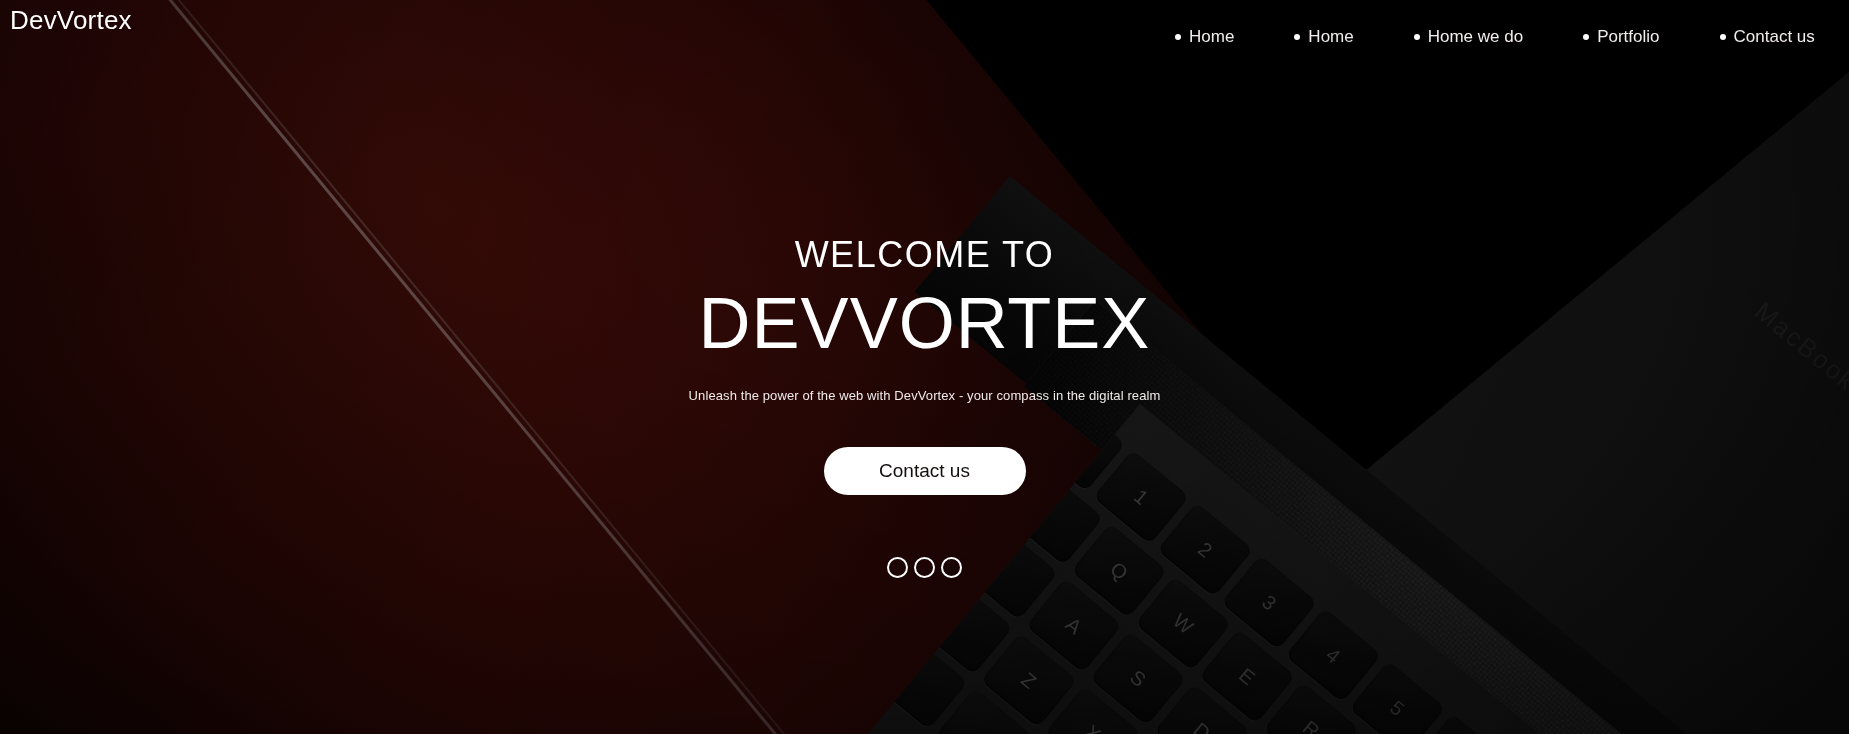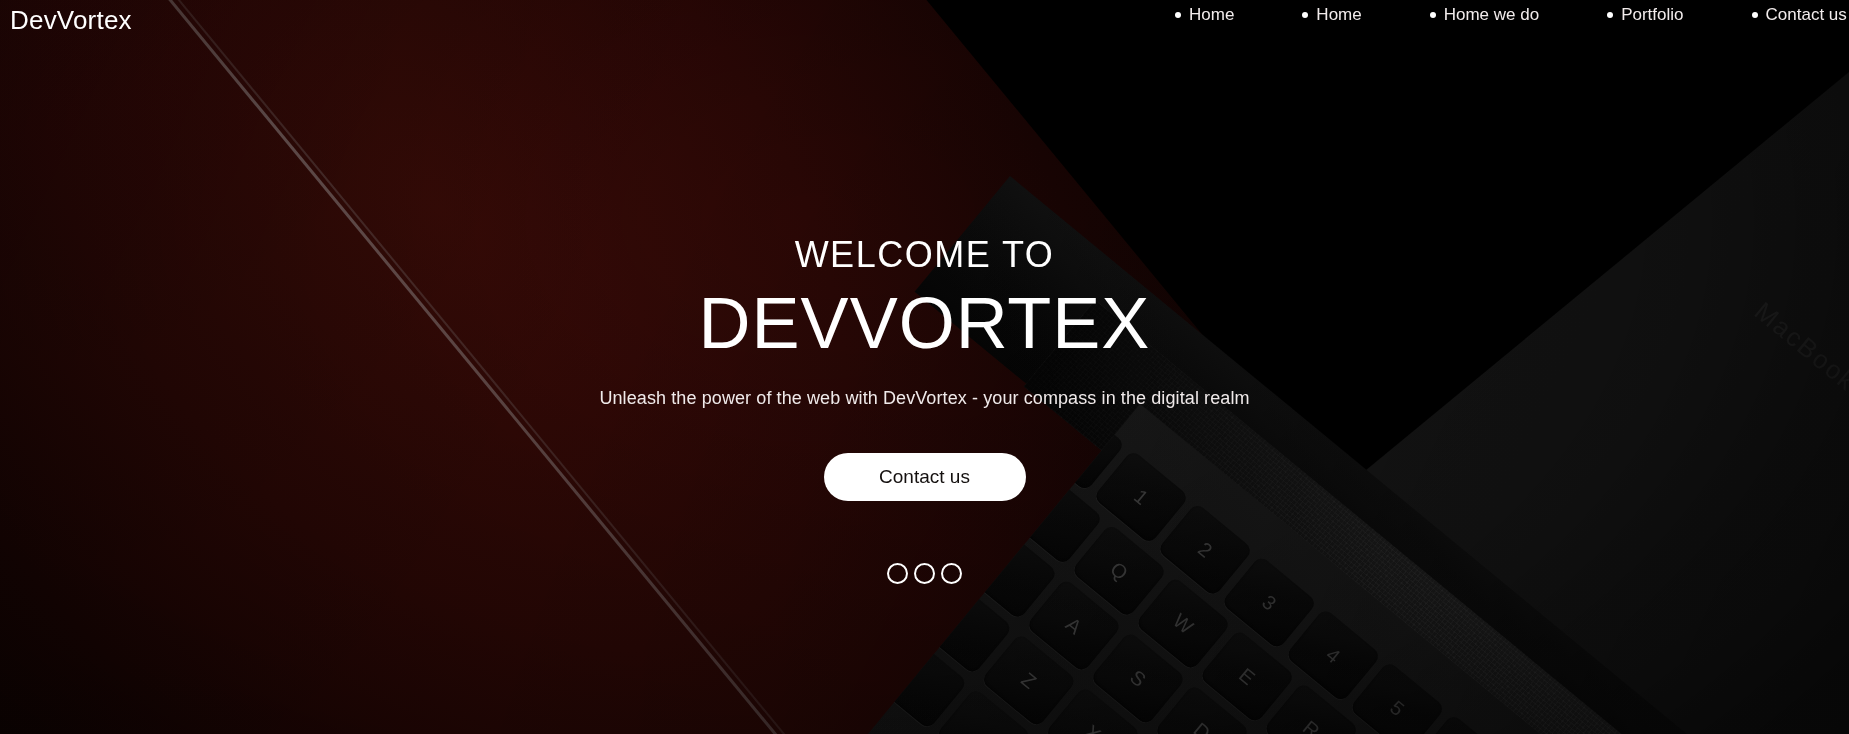--- a/index.html
+++ b/index.html
@@ -200,24 +200,24 @@
     font-size:26px;
     font-weight:400;
     letter-spacing:.2px;
     line-height:1;
     white-space:nowrap;
     text-decoration:none;
   }
   .nav{
     position:absolute;
     left:1175px;
-    top:6px;
-    display:flex;
-    align-items:center;
-    gap:8px;
+    top:28px;
+    display:flex;
+    align-items:center;
+    gap:0;
     white-space:nowrap;
   }
   .nav-item{
     display:inline-flex;
     align-items:center;
     gap:8px;
     color:#f2ecec;
     font-size:17px;
     font-weight:400;
     text-decoration:none;
@@ -262,21 +262,21 @@
     color:#ffffff;
     font-size:72px;
     font-weight:300;
     letter-spacing:1px;
     line-height:1.08;
     text-align:center;
   }
   .hero-sub{
     margin-top:26px;
     color:#f0eaea;
-    font-size:18px;
+    font-size:13px;
     font-weight:400;
     letter-spacing:.1px;
     text-align:center;
   }
   .hero-cta{
     margin-top:44px;
     display:inline-flex;
     align-items:center;
     justify-content:center;
     width:202px;

